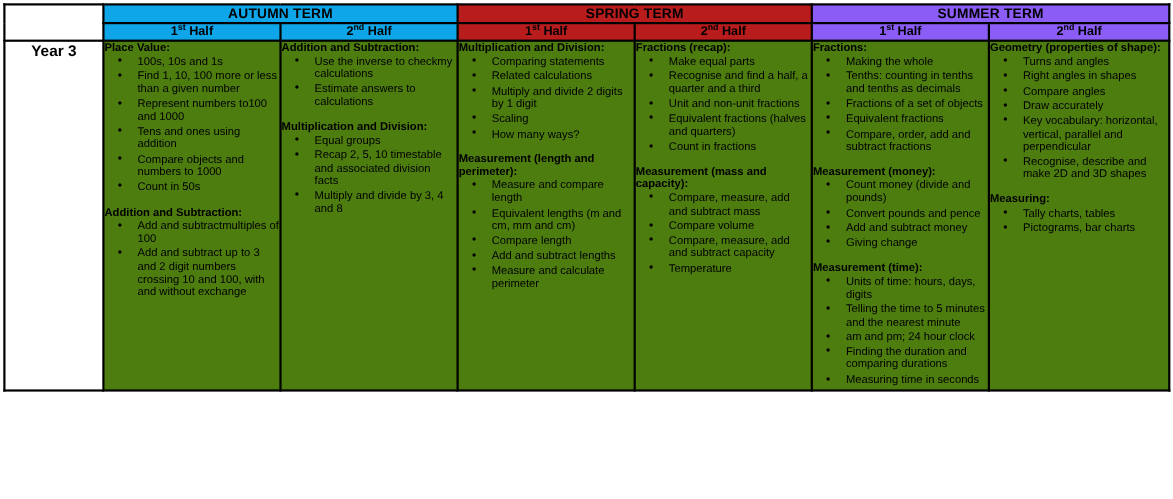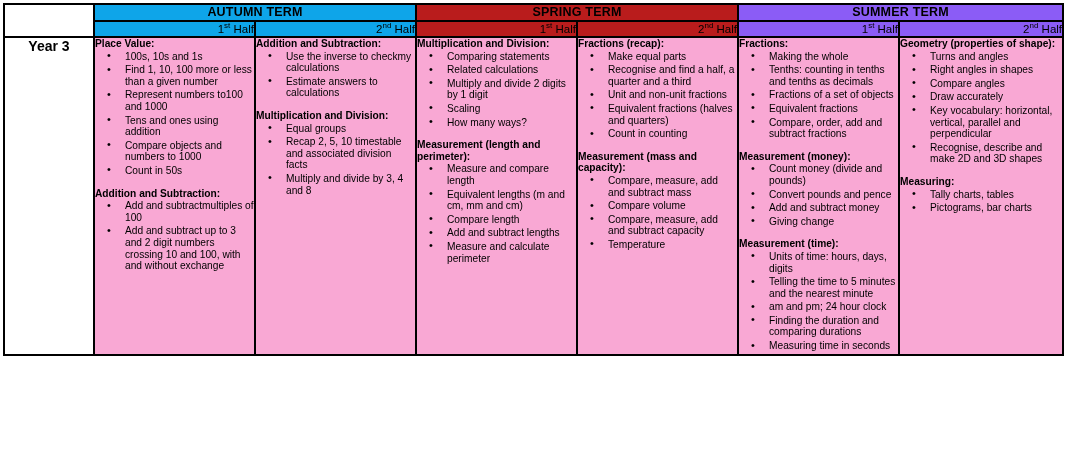--- a/index.html
+++ b/index.html
@@ -37,27 +37,27 @@
   .term-head {
     text-align: center;
     font-weight: bold;
     font-size: 12.5px;
     letter-spacing: 0.2px;
     height: 17px;
     line-height: 15px;
     vertical-align: middle;
   }
   .half-head {
-    font-weight: normal;
+    font-weight: bold;
     font-size: 11.5px;
     height: 16px;
     line-height: 14px;
     vertical-align: middle;
     padding-left: 4px;
-    text-align: right;
+    text-align: center;
   }
   .half-head sup {
     font-size: 8px;
     vertical-align: super;
     line-height: 0;
   }
   .corner {
     background: #ffffff;
     border-right: 2px solid #000000;
   }
@@ -70,21 +70,21 @@
     text-align: center;
     vertical-align: middle;
     font-weight: bold;
     font-size: 14px;
     background: #ffffff;
     margin-top: 12px;
   }
 
   
   .content {
-    background: #f9a8d4;
+    background: #4d7c0f;
     padding: 4px 3px 4px 4px;
     font-size: 10.2px;
     line-height: 11.6px;
   }
   .content .grp { margin-bottom: 0; }
   .content .grp + .grp { margin-top: 11px; }
   .content h4 {
     margin: 0 0 1px 0;
     font-size: 10.2px;
     font-weight: bold;
@@ -222,21 +222,21 @@
             </div>
           </td>
         <td class="content">
             <div class="grp">
               <h4>Fractions (recap):</h4>
               <ul>
                 <li>Make equal parts</li>
                 <li>Recognise and find a half, a quarter and a third</li>
                 <li>Unit and non-unit fractions</li>
                 <li>Equivalent fractions (halves and quarters)</li>
-                <li>Count in counting</li>
+                <li>Count in fractions</li>
               </ul>
             </div>
             <div class="grp">
               <h4>Measurement (mass and capacity):</h4>
               <ul>
                 <li>Compare, measure, add and subtract mass</li>
                 <li>Compare volume</li>
                 <li>Compare, measure, add and subtract capacity</li>
                 <li>Temperature</li>
               </ul>

